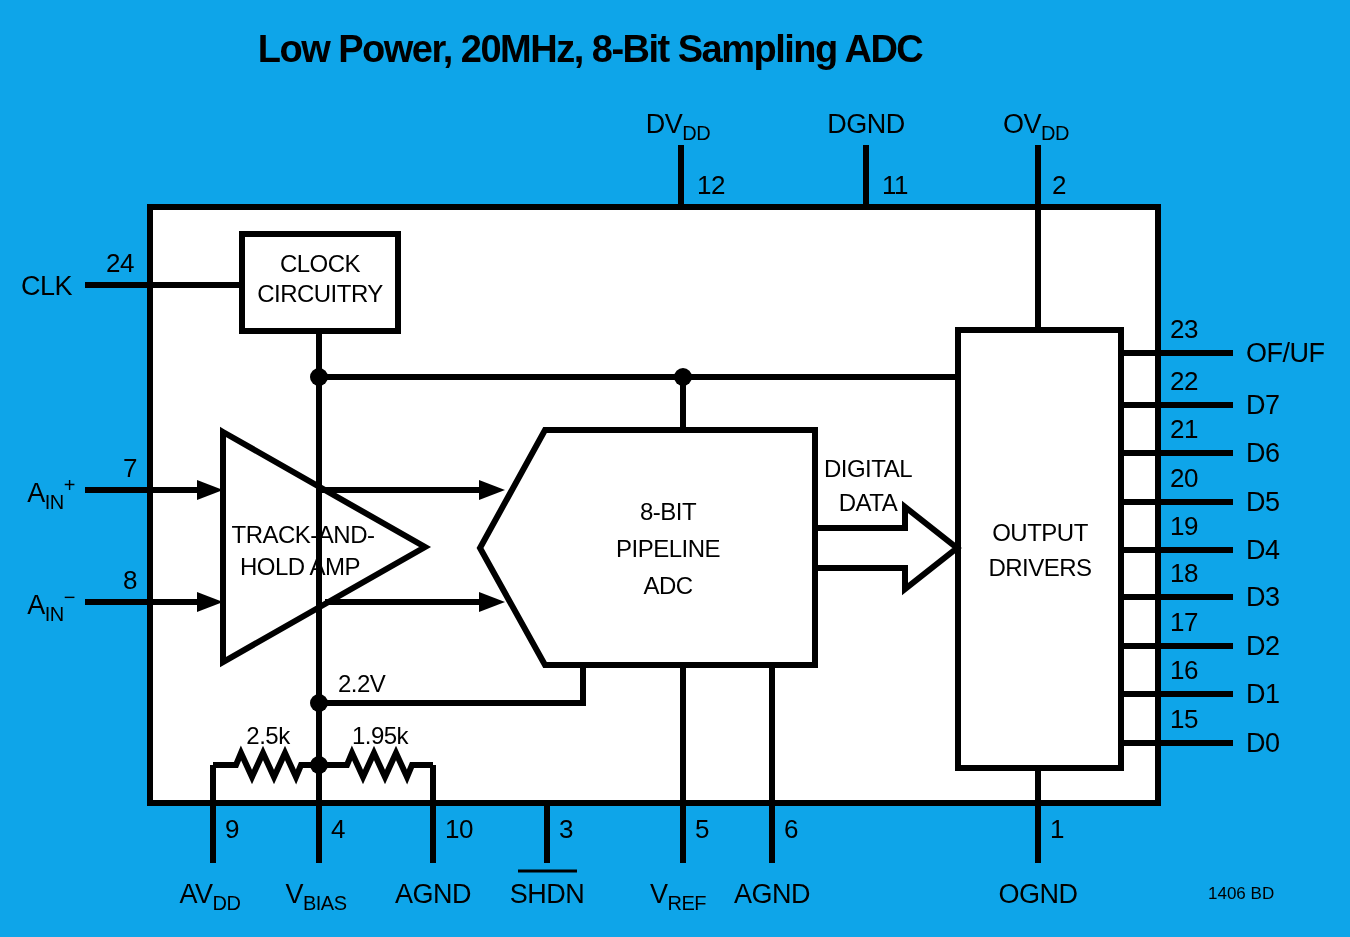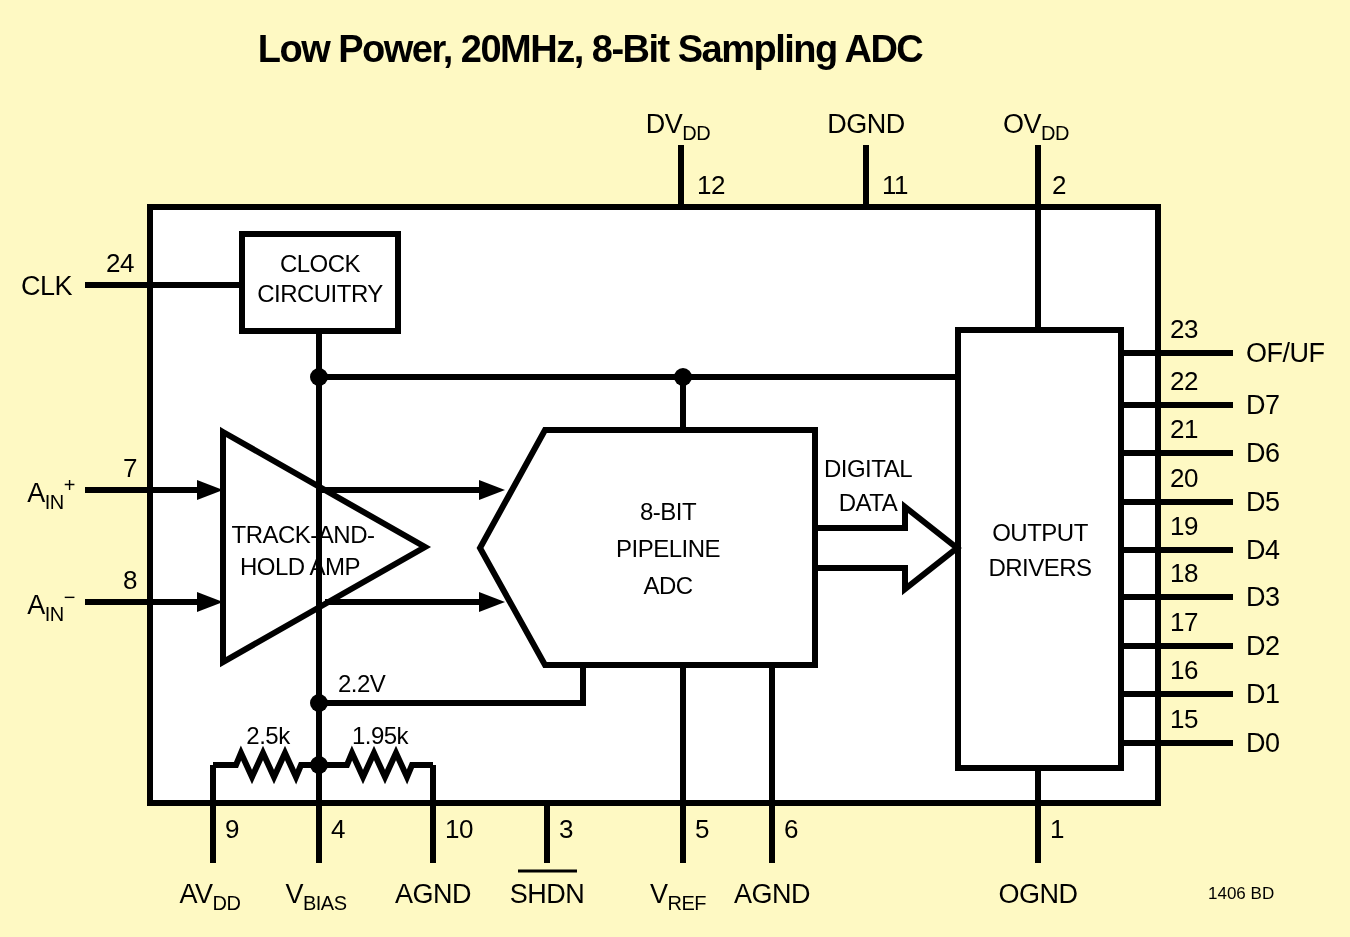--- a/index.html
+++ b/index.html
@@ -1,16 +1,16 @@
 <!DOCTYPE html>
 <html><head>
 <meta charset="utf-8">
 <style>
   html,body{margin:0;padding:0;background:#ffffff;}
-  #stage{position:relative;width:1350px;height:937px;background:#fef9c3;overflow:hidden;}
+  #stage{position:relative;width:1350px;height:937px;background:#0ea5e9;overflow:hidden;}
   svg{display:block;}
   .wire{stroke:#000;stroke-width:6;fill:none;}
   .thin{stroke:#000;stroke-width:3;fill:none;}
   .box{fill:#ffffff;stroke:#000;stroke-width:6;}
   .dot{fill:#000;stroke:none;}
   .head{fill:#000;stroke:none;}
   .txt{font-family:"Liberation Sans","DejaVu Sans",sans-serif;font-size:27px;fill:#000;letter-spacing:-0.5px;}
   .num{font-size:26px;}
   .blk{font-size:24px;}
   .sub{font-size:20px;}

